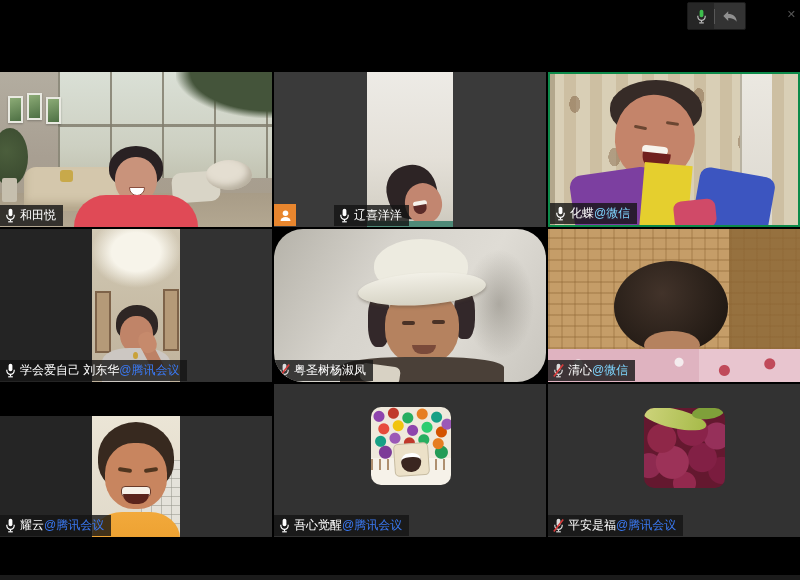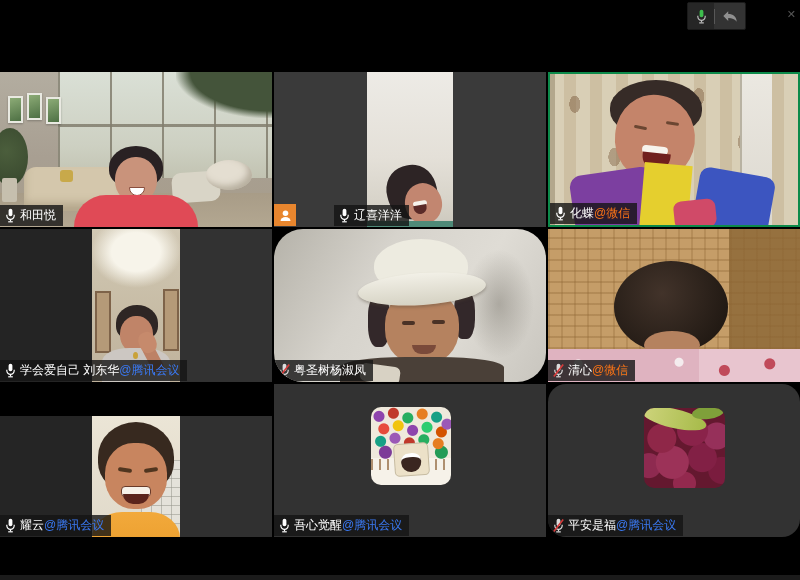--- a/index.html
+++ b/index.html
@@ -24,21 +24,21 @@
   .grid{position:absolute;top:72px;left:0;display:grid;gap:2px;
         grid-template-columns:272px 272px 252px;grid-template-rows:155px 153px 153px;}
   .tile{position:relative;overflow:hidden;background:#303030;}
   .tile.active{border:2px solid #0c8a4a;box-sizing:border-box;}
 
   
   .label{position:absolute;left:0;bottom:1px;height:21px;display:flex;align-items:center;
          background:rgba(20,20,20,.8);color:#fff;font-size:12px;padding:0 7px 0 5px;
          white-space:nowrap;z-index:5;}
   .label .micwrap{display:flex;align-items:center;margin-right:4px;}
-  .sfx-green{color:#f97316;}
+  .sfx-green{color:#7dd3fc;}
   .sfx-blue{color:#3a79f3;}
   .avatar-badge{position:absolute;left:0;bottom:1px;width:22px;height:22px;background:#e8862e;
                 display:flex;align-items:center;justify-content:center;z-index:5;}
   .t2 .label{left:12px;margin-left:48px;}
 
   .art{position:absolute;}
 
   
   .t1{background:linear-gradient(180deg,#b3ada0 0%,#a89f92 55%,#a79d8a 100%);}
   .t1-floor{left:0;right:0;bottom:0;height:34px;background:linear-gradient(180deg,#a89c87,#b3a791);}
@@ -189,21 +189,21 @@
     radial-gradient(circle 7px at 88% 58%,#239b56 0 6px,transparent 7px),
     linear-gradient(180deg,#efe9dc 0 66%,#f6f2e9 66% 100%);}
   .t8-legs{left:0;right:0;top:52px;height:11px;
     background:repeating-linear-gradient(90deg,rgba(150,110,70,.75) 0 2px,transparent 2px 8px);}
   .t8-char{left:23px;top:36px;width:33px;height:31px;background:#ece1c8;border:1px solid #c7bca2;
     border-radius:5px;transform:rotate(-4deg);}
   .t8-charmouth{left:6px;top:9px;width:20px;height:15px;background:#3a2620;
     border-radius:42% 42% 50% 50%;border-top:4px solid #fff;}
 
   
-  .t9{background:#323232;border-radius:18px;}
+  .t9{background:#323232;}
   .t9-sticker{left:96px;top:24px;width:81px;height:80px;border-radius:10px;overflow:hidden;
     background-color:#64182f;background-image:
     radial-gradient(circle 15px at 22% 38%,#8f2748 0 14px,transparent 15px),
     radial-gradient(circle 16px at 60% 28%,#8a234a 0 15px,transparent 16px),
     radial-gradient(circle 14px at 90% 35%,#96305a 0 13px,transparent 14px),
     radial-gradient(circle 17px at 35% 68%,#9c3258 0 16px,transparent 17px),
     radial-gradient(circle 15px at 72% 62%,#822045 0 14px,transparent 15px),
     radial-gradient(circle 13px at 6% 72%,#8e2a50 0 12px,transparent 13px),
     radial-gradient(circle 14px at 96% 78%,#7a1c3e 0 13px,transparent 14px),
     radial-gradient(circle 12px at 50% 94%,#93294e 0 11px,transparent 12px),

